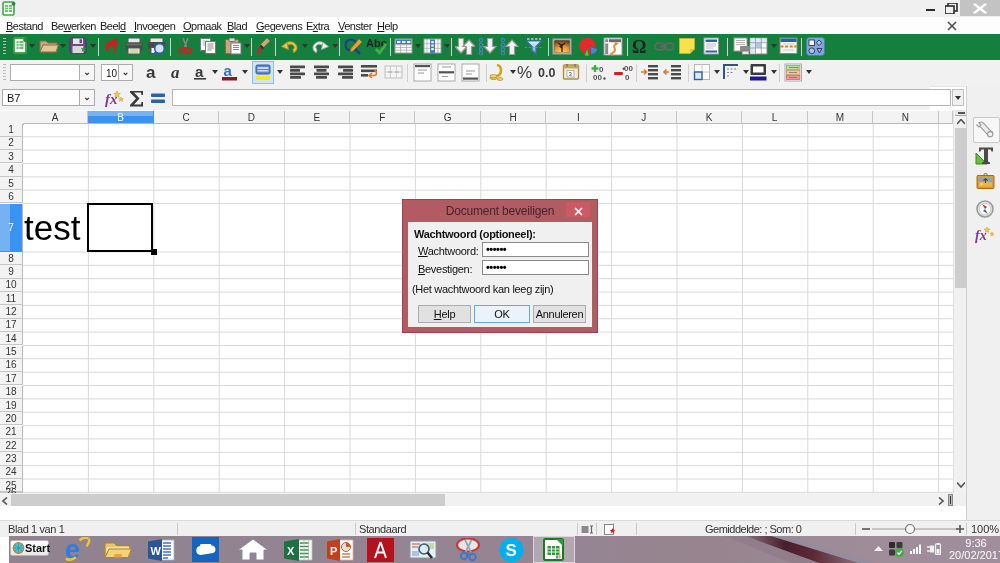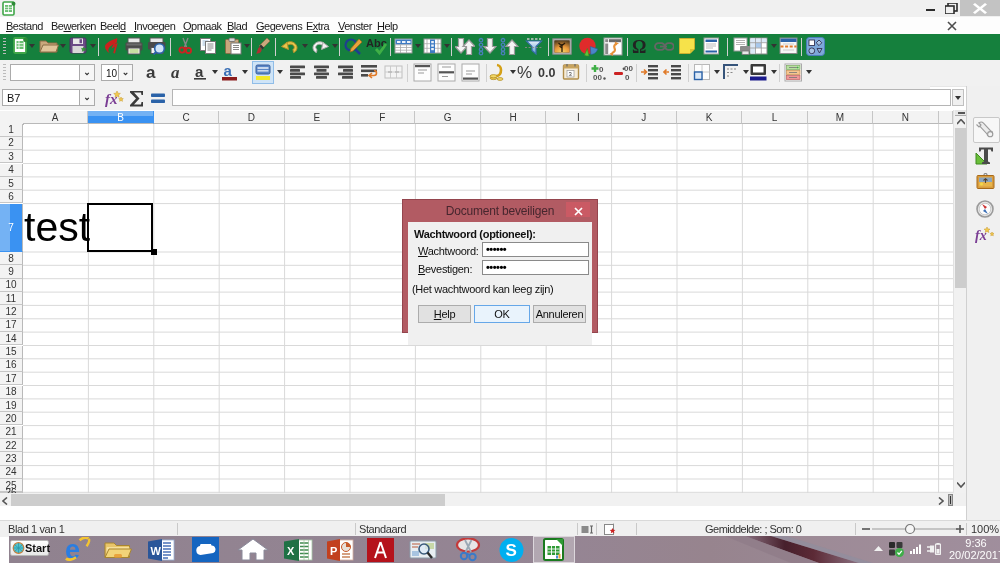--- a/index.html
+++ b/index.html
@@ -34,21 +34,21 @@
 
 #tabrow{position:absolute;left:0;top:506px;width:1000px;height:14px;background:#f0f0f0}
 
 #statusbar{position:absolute;left:0;top:520px;width:1000px;height:16px;background:#f0f0f0;border-top:1px solid #d9d9d9;font-size:11px;color:#333}
 
 #sidebar{position:absolute;left:966px;top:86px;width:34px;height:434px;background:#f0f0f0;border-left:1px solid #d0d0d0}
 
 #taskbar{position:absolute;left:9px;top:536px;width:1000px;height:27px;background:linear-gradient(90deg,#90828f 0,#958594 55%,#97848e 70%,#9d8d9d 100%);overflow:hidden}
 
 #dlg{position:absolute;left:402px;top:199px;width:196px;height:134px;background:#b25b63;border:1px solid #94454e;box-sizing:border-box}
-#dlgbody{position:absolute;left:5px;top:22px;width:184px;height:123px;background:#f0f0f0}
+#dlgbody{position:absolute;left:5px;top:22px;width:184px;height:105px;background:#f0f0f0}
 .dfield{position:absolute;background:#fff;border:1px solid #8a8a8a;box-sizing:border-box}
 .dbtn{position:absolute;top:83px;height:18px;background:#e1e1e1;border:1px solid #acacac;box-sizing:border-box;font-size:11px;letter-spacing:-0.3px;color:#111;text-align:center;line-height:16px}
 </style></head>
 <body>
 <div id="app">
 
 <div id="titlebar">
  <svg class="abs" style="left:2px;top:1px" width="14" height="15" viewBox="0 0 14 15">
         <rect x="1" y="1" width="11" height="13" rx="1.2" fill="#fff" stroke="#3fa648" stroke-width="1.6"></rect>
         <rect x="3" y="4" width="7" height="7" fill="#6abf72"></rect>
@@ -521,21 +521,21 @@
     <div class="rowh" style="top:372.2px;height:13.3px">17</div>
     <div class="rowh" style="top:385.5px;height:13.3px">18</div>
     <div class="rowh" style="top:398.9px;height:13.3px">19</div>
     <div class="rowh" style="top:412.2px;height:13.3px">20</div>
     <div class="rowh" style="top:425.6px;height:13.3px">21</div>
     <div class="rowh" style="top:438.9px;height:13.3px">22</div>
     <div class="rowh" style="top:452.3px;height:13.3px">23</div>
     <div class="rowh" style="top:465.6px;height:13.3px">24</div>
     <div class="rowh" style="top:479.0px;height:13.3px">25</div>
     <div class="rowh" style="top:492.3px;height:0.7px">26</div>
-<div id="celltest" style="position:absolute;left:24px;top:203px;width:200px;height:53px;font-size:41px;color:#000;line-height:49px">test</div>
+<div id="celltest" style="position:absolute;left:24px;top:203px;width:200px;height:53px;font-size:35px;color:#000;line-height:49px">test</div>
 <div id="cellcursor" style="position:absolute;left:87.4px;top:202.6px;width:66px;height:49px;border:2px solid #000;box-sizing:border-box"></div>
 <div style="position:absolute;left:151px;top:249px;width:6px;height:6px;background:#000"></div>
 
 <div id="vscroll">
       <div class="abs" style="left:1px;top:0px;width:12px;height:5px;background:#e6e6e6;border-bottom:1px solid #aaa">
         <div style="margin:2px auto 0;width:7px;height:1.6px;background:#555"></div>
       </div>
       <svg class="abs" style="left:3px;top:9px" width="8" height="6">
         <path d="M0 5 L4 0.5 L8 5" fill="none" stroke="#555" stroke-width="1.6"></path>
       </svg>

